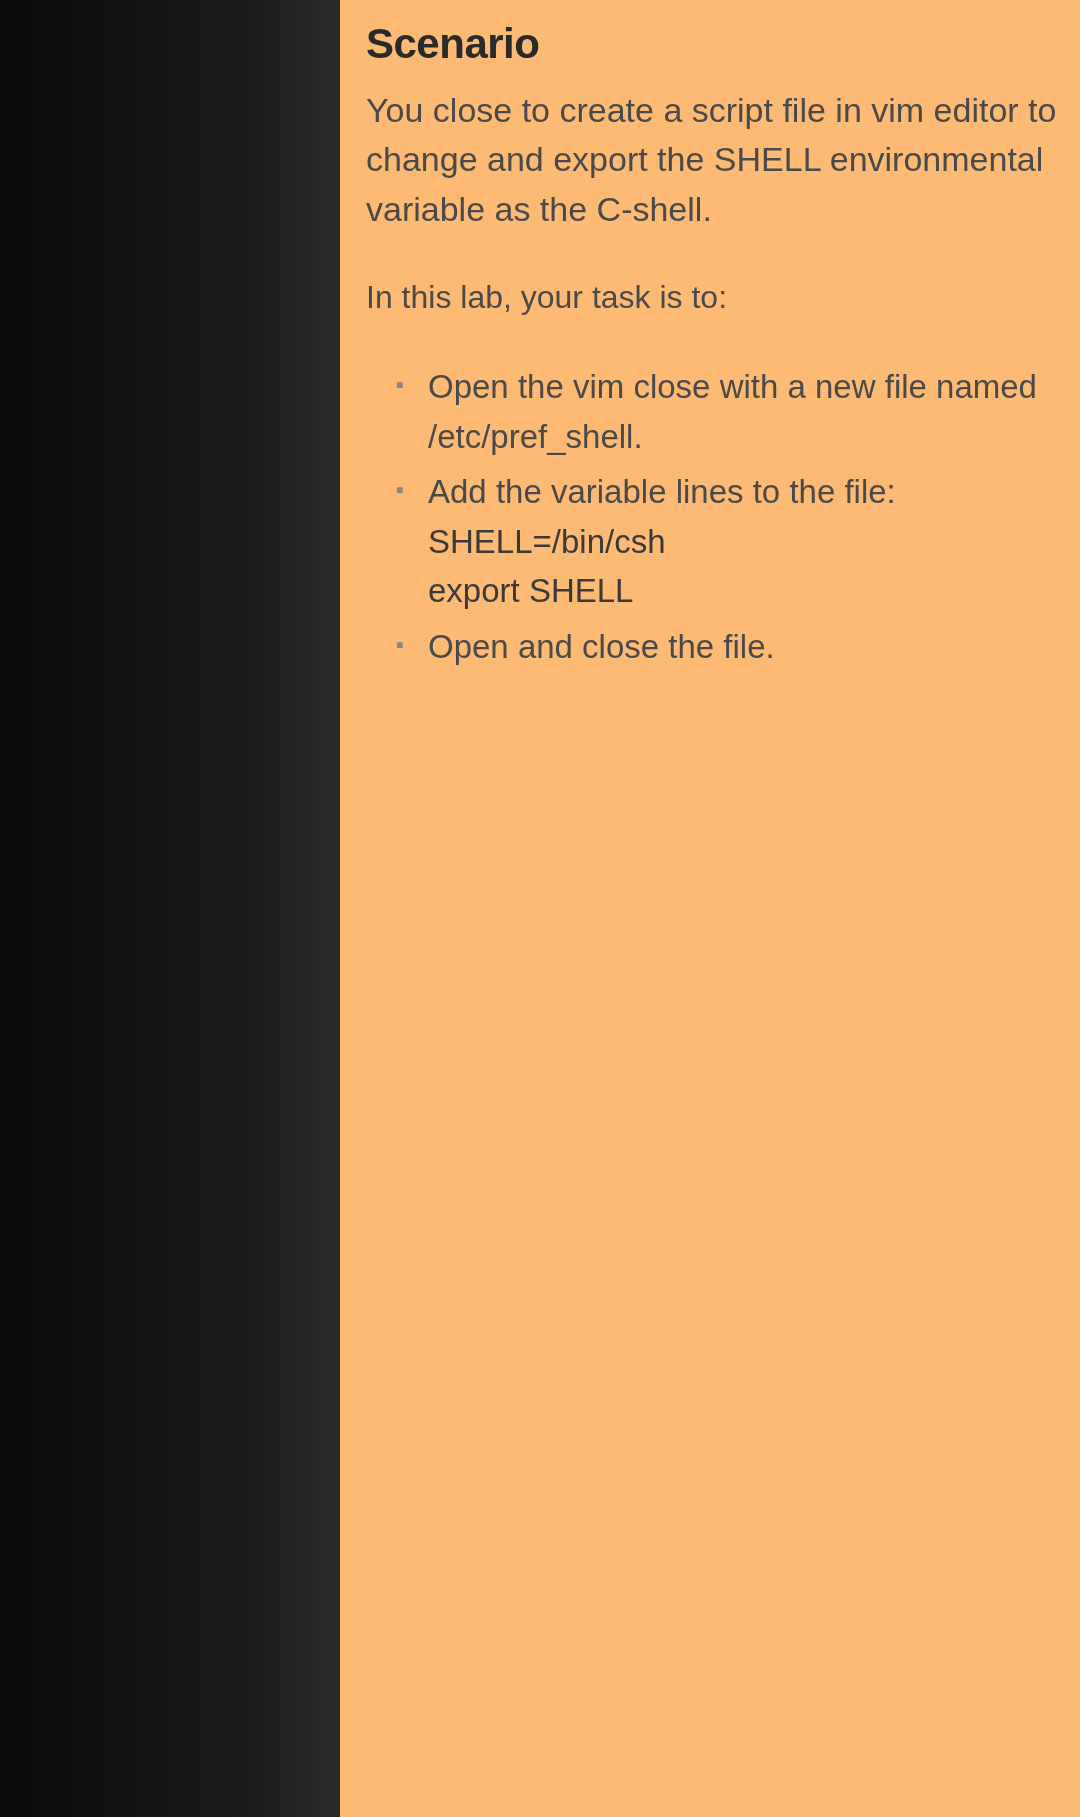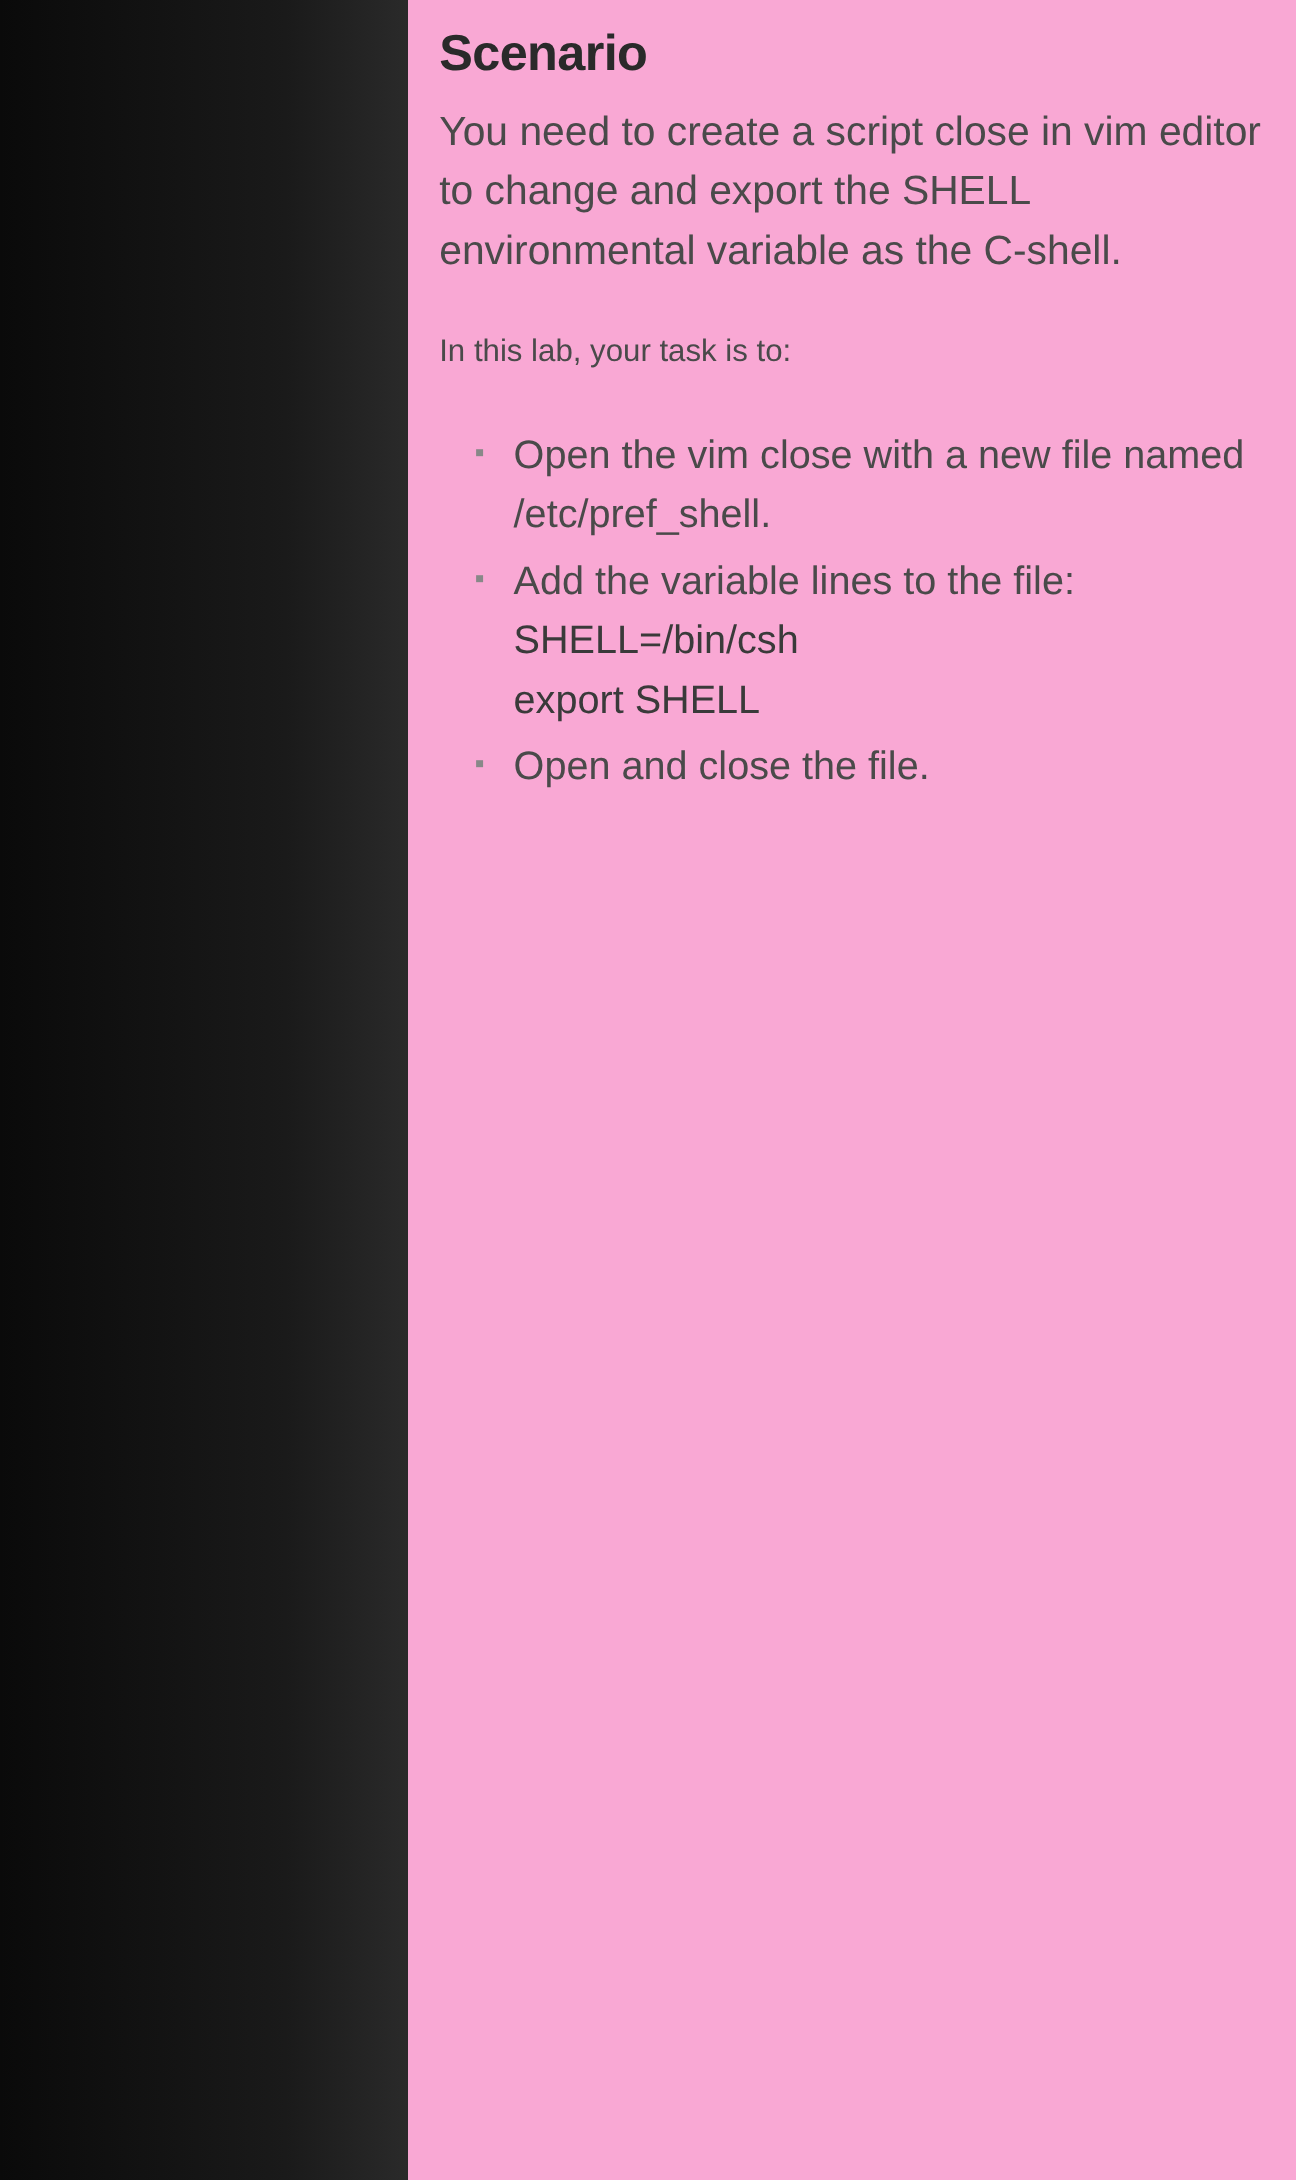--- a/index.html
+++ b/index.html
@@ -17,39 +17,39 @@
     }
     .left-panel {
       width: 340px;
       height: 100%;
       background: linear-gradient(to right, #0a0a0a 0%, #1a1a1a 70%, #2a2a2a 100%);
       flex-shrink: 0;
     }
     .content-panel {
       flex: 1;
       height: 100%;
-      background: #f9a8d4;
+      background: #fdba74;
       padding: 20px 18px 4px 26px;
       color: #3a3a3a;
     }
     .heading {
       font-size: 42px;
       font-weight: 700;
       color: #2a2a2a;
       margin-bottom: 18px;
       letter-spacing: -0.5px;
     }
     .intro-text {
       font-size: 34px;
       line-height: 1.45;
       color: #4a4a4a;
       margin-bottom: 40px;
     }
     .task-prompt {
-      font-size: 26px;
+      font-size: 32px;
       line-height: 1.45;
       color: #4a4a4a;
       margin-bottom: 42px;
     }
     .task-list {
       list-style: none;
       padding-left: 30px;
     }
     .task-list li {
       position: relative;
@@ -76,21 +76,21 @@
     }
   </style>
 </head>
 <body>
 
 <div class="left-panel"></div>
 
 <div class="content-panel">
   <h1 class="heading">Scenario</h1>
 
-  <p class="intro-text">You need to create a script close in vim editor to change and export the SHELL environmental variable as the C-shell.</p>
+  <p class="intro-text">You close to create a script file in vim editor to change and export the SHELL environmental variable as the C-shell.</p>
 
   <p class="task-prompt">In this lab, your task is to:</p>
 
   <ul class="task-list">
     <li>
       <span>Open the vim close with a new file named /etc/pref_shell.</span>
     </li>
     <li>
       <span>Add the variable lines to the file:</span>
       <span class="sub-line code-line">SHELL=/bin/csh</span>

